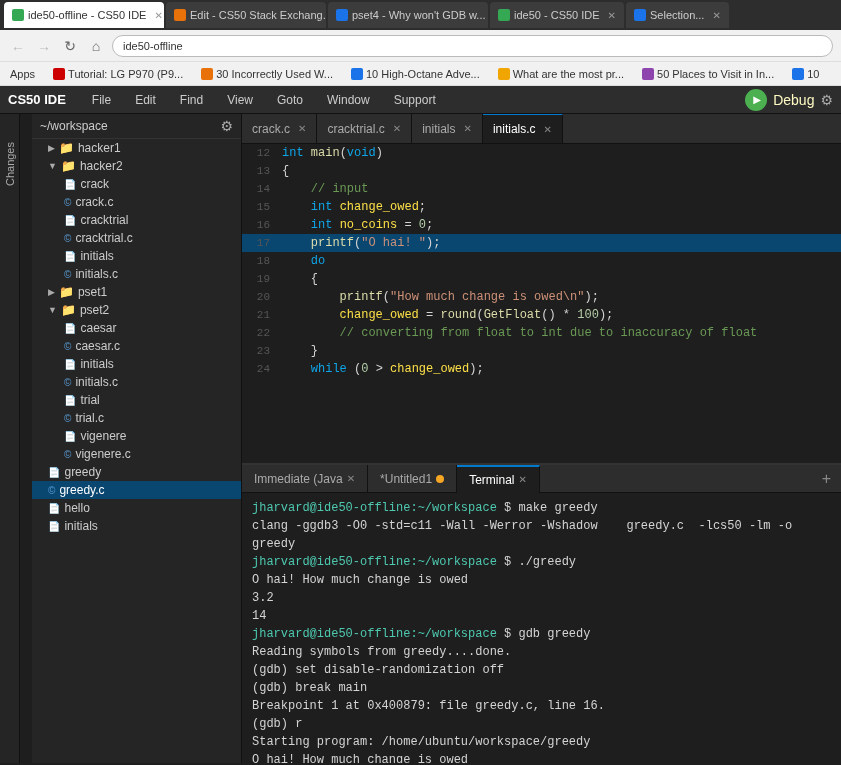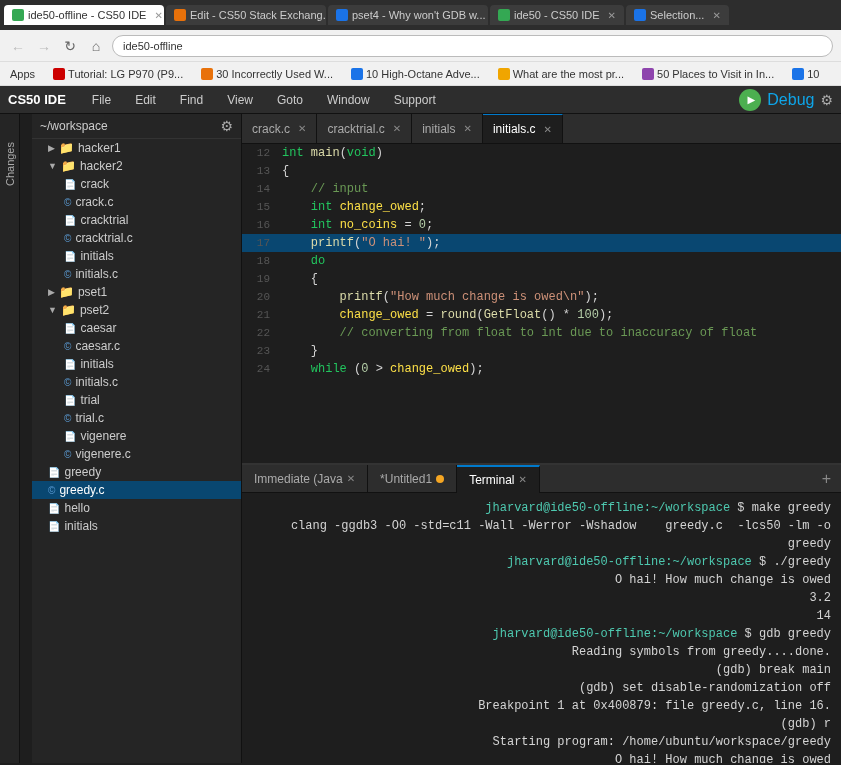--- a/index.html
+++ b/index.html
@@ -1,21 +1,21 @@
 <!DOCTYPE html>
 <html><head>
   <meta charset="utf-8">
   <style>
     * { margin: 0; padding: 0; box-sizing: border-box; }
     body { font-family: 'Segoe UI', Arial, sans-serif; font-size: 12px; background: #1e1e1e; color: #ccc; overflow: hidden; width: 841px; height: 765px; }
 
     
     .browser-chrome { background: #3c3c3c; }
     .tab-bar { display: flex; align-items: center; background: #2d2d2d; height: 30px; padding: 0 4px; gap: 2px; }
-    .browser-tab { display: flex; align-items: center; background: #3c3c3c; border-radius: 4px 4px 0 0; padding: 0 8px; height: 20px; font-size: 11px; color: #ccc; max-width: 160px; white-space: nowrap; overflow: hidden; text-overflow: ellipsis; gap: 4px; }
+    .browser-tab { display: flex; align-items: center; background: #3c3c3c; border-radius: 4px 4px 0 0; padding: 0 8px; height: 26px; font-size: 11px; color: #ccc; max-width: 160px; white-space: nowrap; overflow: hidden; text-overflow: ellipsis; gap: 4px; }
     .browser-tab.active { background: #fff; color: #333; }
     .browser-tab .tab-close { margin-left: 4px; cursor: pointer; color: #999; font-size: 10px; }
     .browser-tab .tab-favicon { width: 12px; height: 12px; background: #555; border-radius: 2px; flex-shrink: 0; }
     .browser-tab .tab-favicon.blue { background: #1a73e8; }
     .browser-tab .tab-favicon.orange { background: #e8710a; }
     .browser-tab .tab-favicon.green { background: #34a853; }
 
     .nav-bar { display: flex; align-items: center; background: #f1f1f1; height: 32px; padding: 0 8px; gap: 6px; border-bottom: 1px solid #ddd; }
     .nav-btn { width: 20px; height: 20px; display: flex; align-items: center; justify-content: center; color: #666; font-size: 14px; cursor: pointer; }
     .nav-btn.disabled { color: #bbb; }
@@ -31,21 +31,21 @@
     .bm-gold { background: #f0a500; }
 
     
     .ide-container { display: flex; flex-direction: column; height: calc(765px - 88px); background: #1e1e1e; }
     .ide-menubar { display: flex; align-items: center; background: #2d2d2d; height: 28px; padding: 0 8px; gap: 12px; border-bottom: 1px solid #111; }
     .ide-logo { color: #fff; font-weight: bold; font-size: 13px; margin-right: 8px; }
     .menu-item { color: #ccc; font-size: 12px; cursor: pointer; padding: 2px 6px; border-radius: 3px; }
     .debug-btn { margin-left: auto; display: flex; align-items: center; gap: 6px; }
     .debug-play { width: 22px; height: 22px; background: #4caf50; border-radius: 50%; display: flex; align-items: center; justify-content: center; cursor: pointer; }
     .debug-play::after { content: '▶'; color: #fff; font-size: 10px; margin-left: 2px; }
-    .debug-label { color: #0ea5e9; font-size: 16px; }
+    .debug-label { color: #fef9c3; font-size: 14px; }
     .gear-icon { color: #aaa; font-size: 14px; cursor: pointer; }
 
     
     .ide-main { display: flex; flex: 1; overflow: hidden; }
 
     
     .changes-sidebar { width: 20px; background: #252525; display: flex; flex-direction: column; align-items: center; border-right: 1px solid #111; }
     .changes-label { writing-mode: vertical-rl; text-orientation: mixed; transform: rotate(180deg); color: #aaa; font-size: 11px; padding: 8px 0; margin-top: 20px; }
 
     
@@ -71,29 +71,29 @@
     .editor-tab { display: flex; align-items: center; padding: 0 10px; height: 30px; cursor: pointer; font-size: 12px; color: #aaa; border-right: 1px solid #111; gap: 4px; white-space: nowrap; }
     .editor-tab.active { background: #1e1e1e; color: #fff; border-top: 1px solid #007acc; }
     .editor-tab .tab-x { font-size: 10px; color: #888; margin-left: 4px; }
 
     
     .code-editor { flex: 1; background: #1e1e1e; overflow: auto; font-family: 'Courier New', monospace; font-size: 12px; }
     .code-line { display: flex; min-height: 18px; }
     .code-line.highlighted { background: #094771; }
     .line-num { width: 36px; text-align: right; padding-right: 8px; color: #555; flex-shrink: 0; font-size: 11px; line-height: 18px; }
     .line-content { padding-left: 4px; line-height: 18px; white-space: pre; color: #d4d4d4; }
-    .kw { color: #22c55e; }
+    .kw { color: #0ea5e9; }
     .fn { color: #dcdcaa; }
     .str { color: #ce9178; }
     .cmt { color: #6a9955; }
     .num { color: #b5cea8; }
     .var { color: #fde047; }
 
     
-    .bottom-panel { height: 300px; background: #1e1e1e; border-top: 2px solid #333; display: flex; flex-direction: column; text-align: right; }
+    .bottom-panel { height: 300px; background: #1e1e1e; border-top: 2px solid #333; display: flex; flex-direction: column; }
     .panel-tabs { display: flex; align-items: center; background: #2d2d2d; height: 28px; border-bottom: 1px solid #111; }
     .panel-tab { padding: 0 12px; height: 28px; display: flex; align-items: center; font-size: 12px; color: #aaa; cursor: pointer; border-right: 1px solid #111; gap: 4px; }
     .panel-tab.active { background: #1e1e1e; color: #fff; border-top: 2px solid #007acc; }
     .panel-tab .pt-x { font-size: 10px; color: #888; }
     .panel-tab .pt-dot { width: 8px; height: 8px; border-radius: 50%; background: #f5a623; }
     .panel-add { margin-left: auto; padding: 0 10px; color: #888; cursor: pointer; font-size: 16px; }
     .terminal { flex: 1; background: #1e1e1e; padding: 6px 10px; overflow-y: auto; font-family: 'Courier New', monospace; font-size: 12px; }
     .term-line { line-height: 18px; color: #d4d4d4; white-space: pre-wrap; }
     .term-prompt { color: #4ec9b0; }
     .term-cmd { color: #d4d4d4; }
@@ -393,22 +393,22 @@
         </div>
         <div class="terminal">
           <div class="term-line"><span class="term-prompt">jharvard@ide50-offline:~/workspace</span><span class="term-cmd"> $ make greedy</span></div>
           <div class="term-line"><span class="term-output">clang -ggdb3 -O0 -std=c11 -Wall -Werror -Wshadow    greedy.c  -lcs50 -lm -o greedy</span></div>
           <div class="term-line"><span class="term-prompt">jharvard@ide50-offline:~/workspace</span><span class="term-cmd"> $ ./greedy</span></div>
           <div class="term-line"><span class="term-output">O hai! How much change is owed</span></div>
           <div class="term-line"><span class="term-output">3.2</span></div>
           <div class="term-line"><span class="term-output">14</span></div>
           <div class="term-line"><span class="term-prompt">jharvard@ide50-offline:~/workspace</span><span class="term-cmd"> $ gdb greedy</span></div>
           <div class="term-line"><span class="term-output">Reading symbols from greedy....done.</span></div>
+          <div class="term-line"><span class="term-output">(gdb) set disable-randomization off</span></div>
           <div class="term-line"><span class="term-output">(gdb) break main</span></div>
-          <div class="term-line"><span class="term-output">(gdb) set disable-randomization off</span></div>
           <div class="term-line"><span class="term-output">Breakpoint 1 at 0x400879: file greedy.c, line 16.</span></div>
           <div class="term-line"><span class="term-output">(gdb) r</span></div>
           <div class="term-line"><span class="term-output">Starting program: /home/ubuntu/workspace/greedy</span></div>
           <div class="term-line"><span class="term-output">O hai! How much change is owed</span></div>
           <div class="term-line"><span class="term-output">3.2</span></div>
           <div class="term-line"><span class="term-output"></span></div>
 
         </div>
       </div>
     </div>

